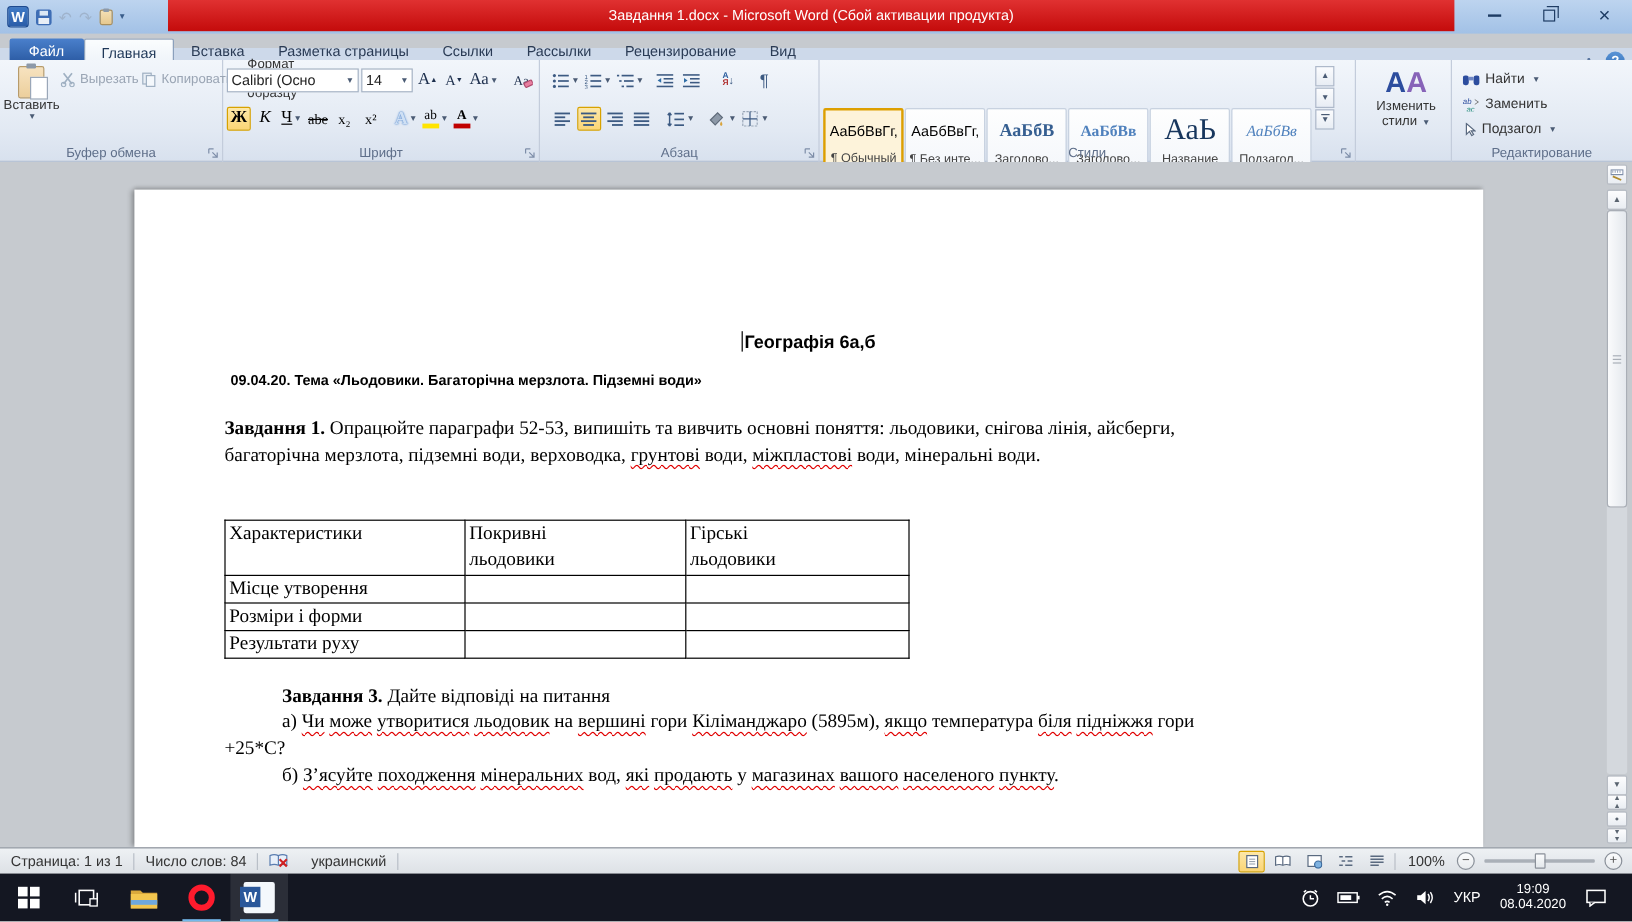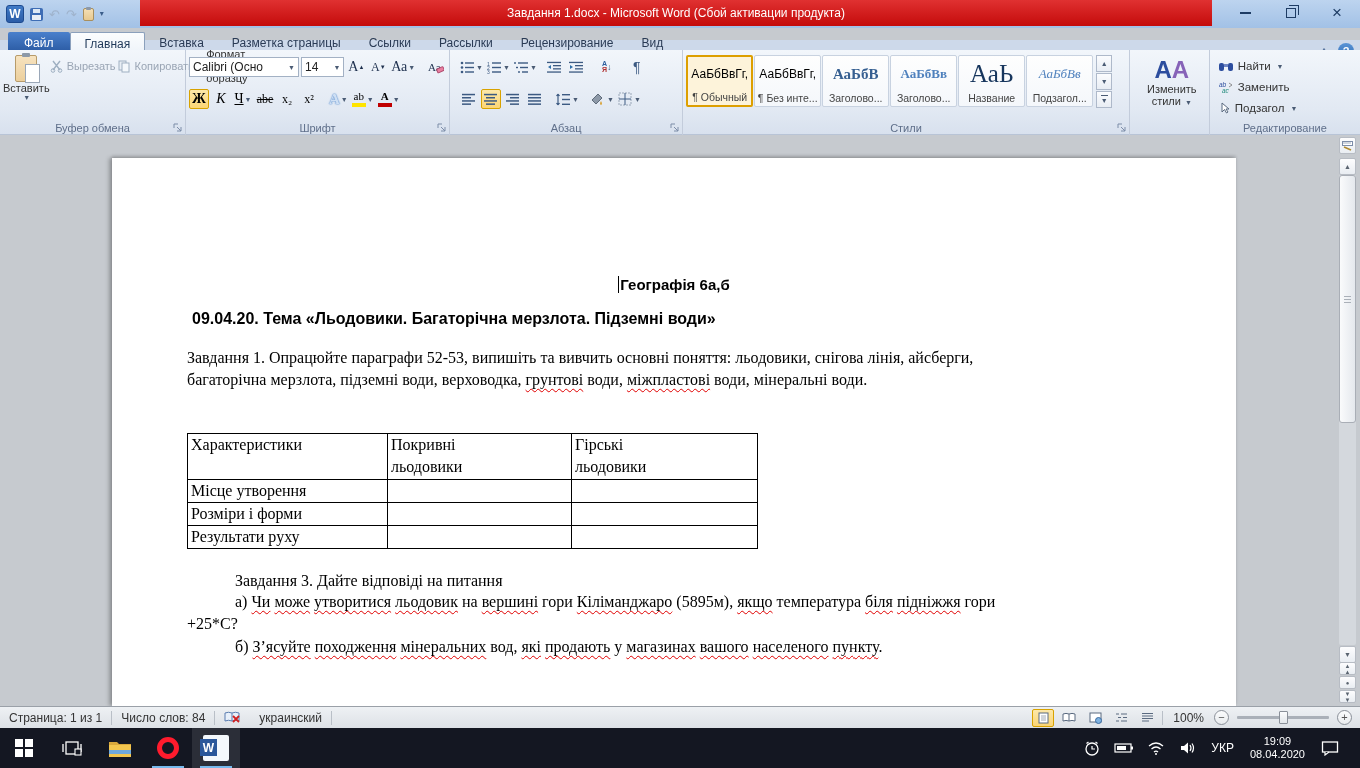--- a/index.html
+++ b/index.html
@@ -75,21 +75,21 @@
   .b-effects { font-family:"Liberation Serif",serif; font-size:15px; font-weight:bold; color:#cfe0f4;
     text-shadow:0 0 1px #6d9bd6, 0 0 1px #6d9bd6, 0 0 2px #6d9bd6; }
   .bar-under { display:flex; flex-direction:column; align-items:center; line-height:1; }
   .bar-under .t { font-size:11px; font-family:"Liberation Serif",serif; }
   .bar-under .bar { width:14px; height:4px; margin-top:1px; }
 
   
   .picon svg { display:block; }
 
   
-  .styles-cards { display:flex; gap:1px; padding-top:2px; }
+  .styles-cards { display:flex; gap:1px; padding-top:2px;margin-top:35px; }
   .style-card { width:67px; height:52px; border:1px solid #c8d2e0; border-radius:2px; background:linear-gradient(#fefefe,#f4f7fb);
     display:flex; flex-direction:column; align-items:center; justify-content:flex-end; padding-bottom:2px; overflow:hidden; }
   .style-card.sel { border:2px solid #dd9f00; background:#fdf3da; }
   .style-prev { flex:1; display:flex; align-items:center; white-space:nowrap; }
   .style-name { font-size:10.5px; color:#444; white-space:nowrap; }
   .sp0 { font-size:12px; color:#000; }
   .sp1 { font-size:12px; color:#000; }
   .sp2 { font-family:"Liberation Serif",serif; font-weight:bold; font-size:15px; color:#365f91; }
   .sp3 { font-family:"Liberation Serif",serif; font-weight:bold; font-size:13px; color:#4f81bd; }
   .sp4 { font-family:"Liberation Serif",serif; font-size:25px; color:#17365d; }
@@ -106,23 +106,23 @@
   
   .editing-rows { display:flex; flex-direction:column; gap:3px; padding:4px 6px; }
   .edit-row { display:flex; align-items:center; gap:5px; font-size:11.5px; color:#333; height:18px; }
 
   
   .docarea { position:absolute; top:135px; left:0; width:1360px; height:571px; background:#c6cacf; overflow:hidden; }
   .page { position:absolute; left:112px; top:23px; width:1124px; height:548px; background:#fff;
     box-shadow:-3px 0 4px rgba(0,0,0,.25), 0 -2px 3px rgba(0,0,0,.15); }
   .doc-title { position:absolute; top:118px; left:0; width:100%; text-align:center; font-weight:bold; font-size:15px; color:#000; }
   .caret { display:inline-block; width:1px; height:17px; background:#000; vertical-align:-3px; margin-right:1px; }
-  .doc-subtitle { position:absolute; top:152px; left:80px; font-weight:bold; font-size:16px; color:#000; }
+  .doc-subtitle { position:absolute; top:152px; left:80px; font-weight:bold; font-size:12px; color:#000; }
   .doc-para { position:absolute; font-family:"Liberation Serif",serif; font-size:16px; line-height:22px; color:#000; white-space:pre-line; }
-  .doc-para .b { font-weight:normal; }
+  .doc-para .b { font-weight:bold; }
   .sq { text-decoration:underline; text-decoration-style:wavy; text-decoration-color:#e00000; text-decoration-thickness:1px; text-underline-offset:3px; }
   .p-task1 { top:189px; left:75px; width:980px; }
   .p-task2 { top:245px; left:108px; }
   .p-task3 { top:412px; left:123px; }
   .p-task3a { top:433px; left:75px; width:980px; text-indent:48px; line-height:21.5px; }
   .p-task3b { top:478px; left:75px; width:980px; text-indent:48px; }
   .doc-table { position:absolute; top:275px; left:75px; border-collapse:collapse; font-family:"Liberation Serif",serif; font-size:16px; }
   .doc-table th, .doc-table td { border:1px solid #000; text-align:left; vertical-align:top; font-weight:normal;
     padding:0 3px; line-height:22px; white-space:pre-line; }
   .doc-table th { height:46px; }

